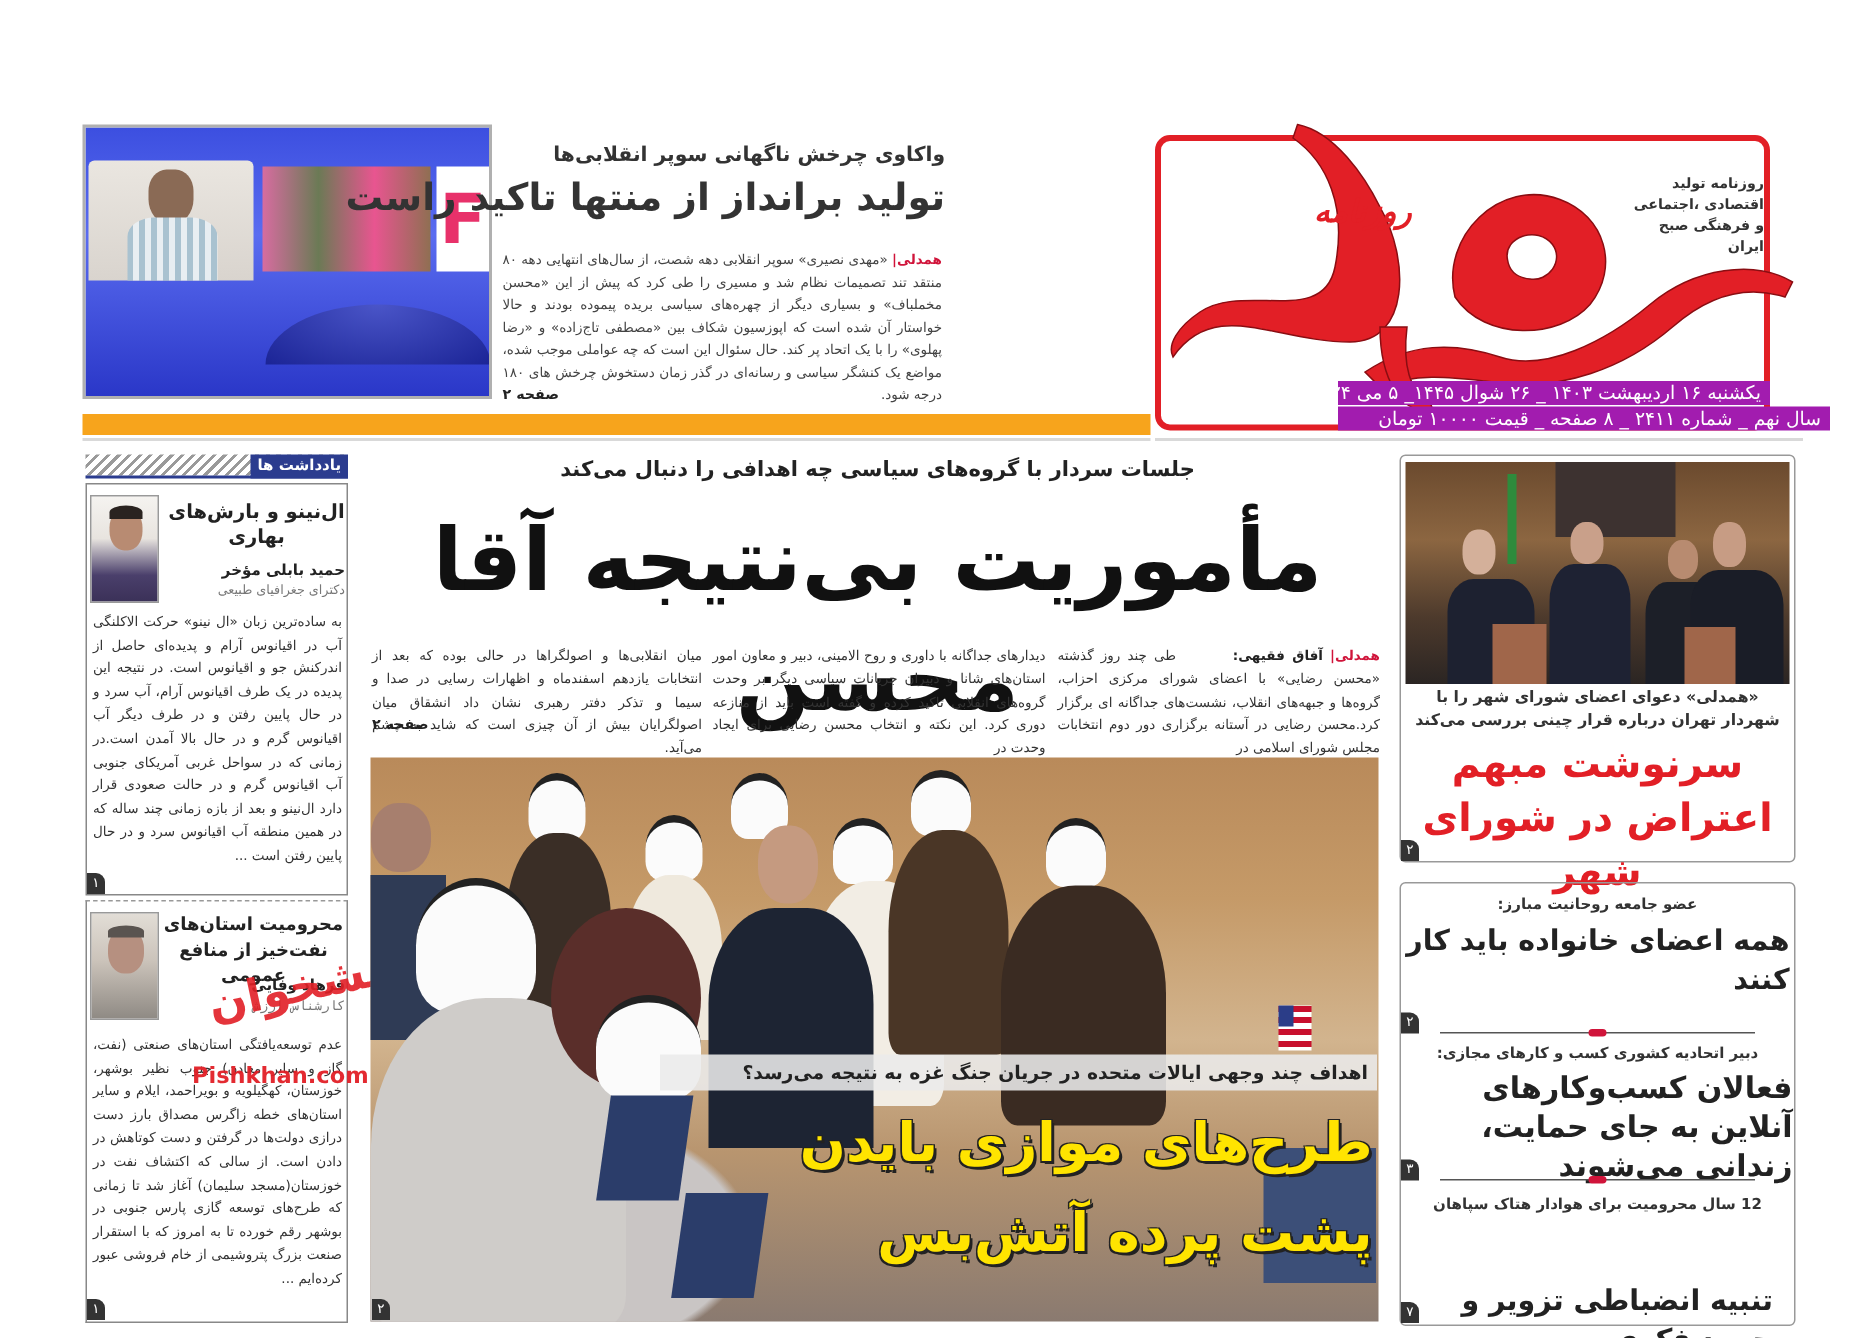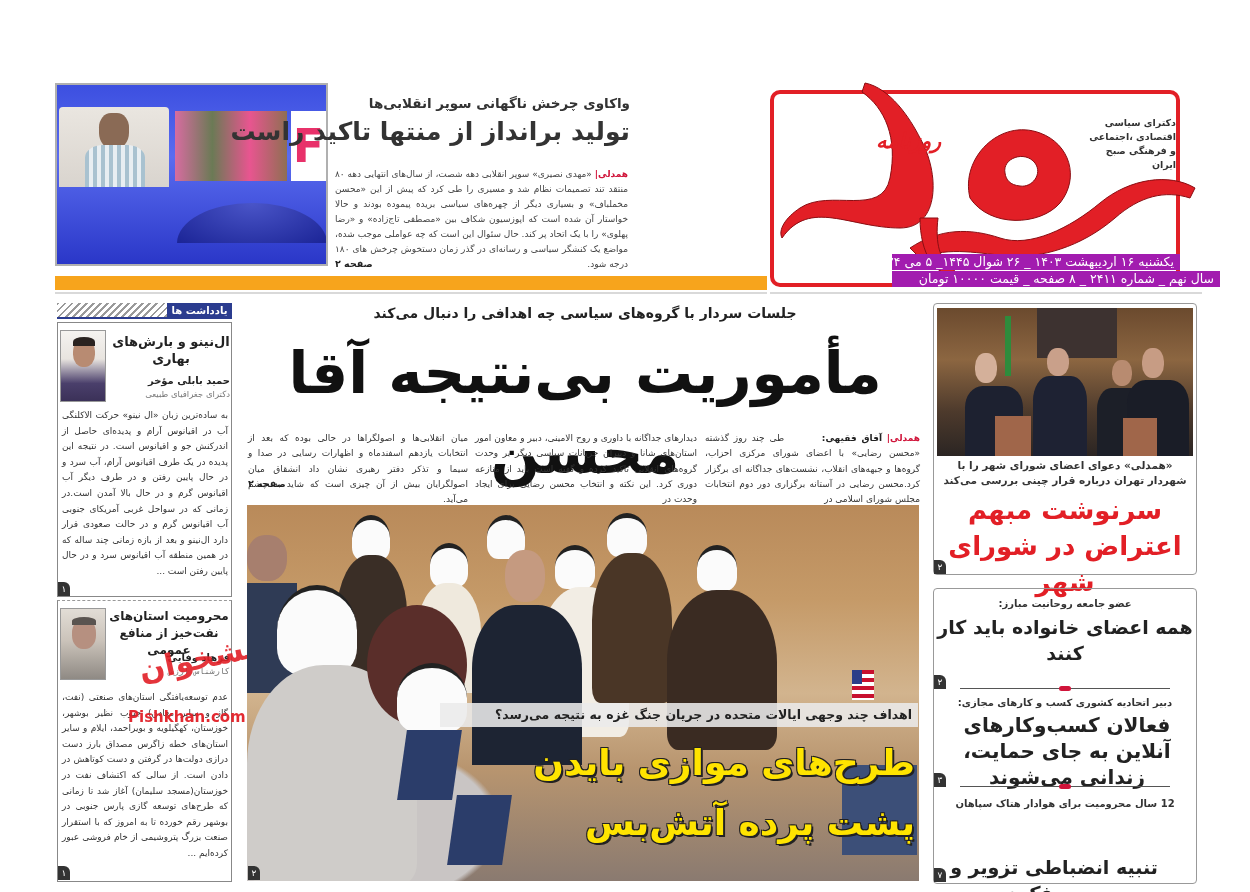--- a/index.html
+++ b/index.html
@@ -75,21 +75,21 @@
   .page-num { position: absolute; width: 12px; height: 14px; background: #333; color: #fff; font-size: 9px; line-height: 14px; text-align: center; border-radius: 0 6px 0 0; }
 
   
   #right-box-1 { left: 933px; top: 303px; width: 264px; height: 272px; border: 1px solid #999; border-radius: 4px; }
   #right-photo { left: 937px; top: 308px; width: 256px; height: 148px; overflow: hidden; background: linear-gradient(180deg,#6b4a2e 0%,#8c6641 35%,#4d3a2c 70%,#2b2523 100%); }
   #right-caption { left: 937px; top: 458px; width: 256px; text-align: center; font-size: 10.5px; font-weight: bold; color: #333; line-height: 15px; }
   #right-headline { left: 937px; top: 492px; width: 256px; text-align: center; font-size: 26px; font-weight: bold; color: #e21f26; line-height: 36px; }
 
   #right-box-2 { left: 933px; top: 588px; width: 264px; height: 296px; border: 1px solid #999; border-radius: 4px; }
   .brief-kicker { font-size: 10px; font-weight: bold; color: #333; text-align: center; }
-  .brief-head { font-size: 19px; font-weight: bold; color: #222; text-align: center; line-height: 26px; }
+  .brief-head { font-size: 19px; font-weight: bold; color: #222; text-align: right; line-height: 26px; }
   #brief1-kicker { left: 937px; top: 598px; width: 256px; }
   #brief1-head { left: 937px; top: 614px; width: 256px; }
   #brief2-kicker { left: 937px; top: 697px; width: 256px; }
   #brief2-head { left: 939px; top: 712px; width: 256px; font-size: 20px; }
   #brief3-kicker { left: 937px; top: 798px; width: 256px; }
   #brief3-head { left: 926px; top: 814px; width: 256px; margin-top: 40px; }
   .brief-sep { height: 1px; background: #555; }
   .brief-sep-dot { width: 12px; height: 5px; background: #d0143a; border-radius: 3px; }
 </style>
 </head>
@@ -97,21 +97,21 @@
 
 <div id="masthead" class="abs"></div>
 <svg id="logo-big" class="abs" viewBox="0 0 430 205">
   <path d="M12 160 C 40 120, 80 150, 130 150 C 170 150, 170 95, 150 60 C 140 40, 120 10, 95 5 L 92 14 C 115 30, 128 60, 120 100 C 112 140, 60 110, 30 130 C 15 140, 8 152, 12 160 Z" fill="#e21f26" stroke="#8a0d12" stroke-width="1"></path>
   <path d="M140 170 C 170 150, 200 150, 230 160 C 260 170, 300 150, 330 125 C 360 100, 400 95, 425 110 L 420 120 C 395 112, 370 118, 345 140 C 310 170, 270 180, 240 178 C 210 176, 180 168, 150 180 Z" fill="#e21f26" stroke="#8a0d12" stroke-width="1"></path>
   <path d="M200 120 C 190 80, 230 40, 270 55 C 300 66, 310 100, 290 125 C 270 148, 220 150, 200 120 Z M235 95 C 232 80, 255 72, 265 85 C 273 96, 262 110, 250 108 C 240 107, 236 102, 235 95 Z" fill="#e21f26" fill-rule="evenodd" stroke="#8a0d12" stroke-width="1"></path>
   <path d="M150 140 C 150 175, 165 200, 185 195 L 182 185 C 170 185, 165 165, 168 140 Z" fill="#e21f26" stroke="#8a0d12" stroke-width="1"></path>
 </svg>
 <div id="logo-small" class="abs">روزنامه</div>
 <div id="tagline" class="abs">
-  <div>دکترای سیاسی</div>
+  <div>روزنامه تولید</div>
   <div>اقتصادی ،اجتماعی</div>
   <div>و فرهنگی صبح ایران</div>
 </div>
 <div id="mast-bar-1" class="abs mast-bar">یکشنبه ۱۶ اردیبهشت ۱۴۰۳ _ ۲۶ شوال ۱۴۴۵_ ۵ می ۲۰۲۴</div>
 <div id="mast-bar-2" class="abs mast-bar">سال نهم _ شماره ۲۴۱۱ _ ۸ صفحه _ قیمت ۱۰۰۰۰ تومان</div>
 <div id="mast-underline" class="abs"></div>
 
 <div id="top-photo" class="abs" title="studio-tv-interview-photo">
   <div style="position:absolute;left:2px;top:22px;width:110px;height:80px;background:linear-gradient(180deg,#eae6e0,#d9d4ce);border-radius:4px 4px 0 0;"></div>
   <div style="position:absolute;left:42px;top:28px;width:30px;height:36px;background:#8a6a55;border-radius:40% 40% 45% 45%;"></div>

